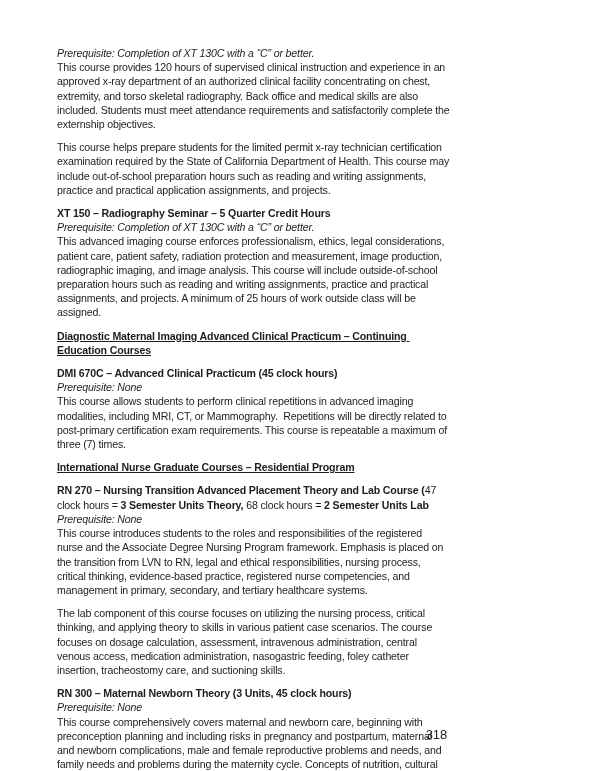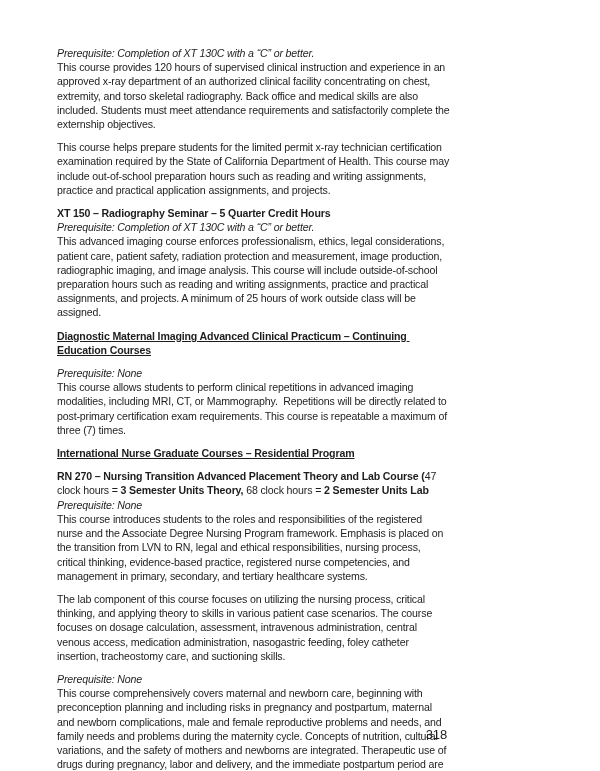--- a/index.html
+++ b/index.html
@@ -55,30 +55,32 @@
       <div class="block"><span>This course provides 120 hours of supervised clinical instruction and experience in an approved x-ray department of an authorized clinical facility concentrating on chest, extremity, and torso skeletal radiography. Back office and medical skills are also included. Students must meet attendance requirements and satisfactorily complete the externship objectives.</span></div>
       <div class="spacer"></div>
       <div class="block"><span>This course helps prepare students for the limited permit x-ray technician certification examination required by the State of California Department of Health. This course may include out-of-school preparation hours such as reading and writing assignments, practice and practical application assignments, and projects.</span></div>
       <div class="spacer"></div>
       <div class="block"><span class="b">XT 150 – Radiography Seminar – 5 Quarter Credit Hours</span></div>
       <div class="block"><span class="i">Prerequisite: Completion of XT 130C with a “C” or better.</span></div>
       <div class="block"><span>This advanced imaging course enforces professionalism, ethics, legal considerations, patient care, patient safety, radiation protection and measurement, image production, radiographic imaging, and image analysis. This course will include outside-of-school preparation hours such as reading and writing assignments, practice and practical assignments, and projects. A minimum of 25 hours of work outside class will be assigned.</span></div>
       <div class="spacer"></div>
       <div class="block"><span class="b u">Diagnostic Maternal Imaging Advanced Clinical Practicum – Continuing Education Courses</span></div>
       <div class="spacer"></div>
+      <div class="block"><span class="b">DMI 670C – Advanced Clinical Practicum (45 clock hours)</span></div>
       <div class="block"><span class="i">Prerequisite: None</span></div>
       <div class="block"><span>This course allows students to perform clinical repetitions in advanced imaging modalities, including MRI, CT, or Mammography.  Repetitions will be directly related to post-primary certification exam requirements. This course is repeatable a maximum of three (7) times.</span></div>
       <div class="spacer"></div>
       <div class="block"><span class="b u">International Nurse Graduate Courses – Residential Program</span></div>
       <div class="spacer"></div>
       <div class="block"><span class="b">RN 270 – Nursing Transition Advanced Placement Theory and Lab Course (</span><span>47 clock hours = </span><span class="b">3 Semester Units Theory,</span><span> 68 clock hours = </span><span class="b">2 Semester Units Lab</span></div>
       <div class="block"><span class="i">Prerequisite: None</span></div>
       <div class="block"><span>This course introduces students to the roles and responsibilities of the registered nurse and the Associate Degree Nursing Program framework. Emphasis is placed on the transition from LVN to RN, legal and ethical responsibilities, nursing process, critical thinking, evidence-based practice, registered nurse competencies, and management in primary, secondary, and tertiary healthcare systems.</span></div>
       <div class="spacer"></div>
       <div class="block"><span>The lab component of this course focuses on utilizing the nursing process, critical thinking, and applying theory to skills in various patient case scenarios. The course focuses on dosage calculation, assessment, intravenous administration, central venous access, medication administration, nasogastric feeding, foley catheter insertion, tracheostomy care, and suctioning skills.</span></div>
       <div class="spacer"></div>
+      <div class="block"><span class="b">RN 300 – Maternal Newborn Theory (3 Units, 45 clock hours)</span></div>
       <div class="block"><span class="i">Prerequisite: None</span></div>
       <div class="block"><span>This course comprehensively covers maternal and newborn care, beginning with preconception planning and including risks in pregnancy and postpartum, maternal and newborn complications, male and female reproductive problems and needs, and family needs and problems during the maternity cycle. Concepts of nutrition, cultural variations, and the safety of mothers and newborns are integrated. Therapeutic use of drugs during pregnancy, labor and delivery, and the immediate postpartum period are included.</span></div>
       <div class="spacer"></div>
       <div class="block"><span class="i">Prerequisite: None</span></div>
     </div>
   <div class="page-number">318</div>
 </div>
 
 </body></html>

